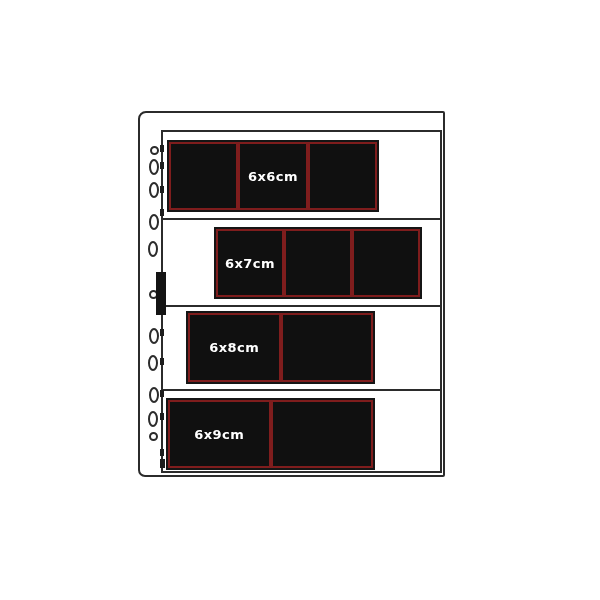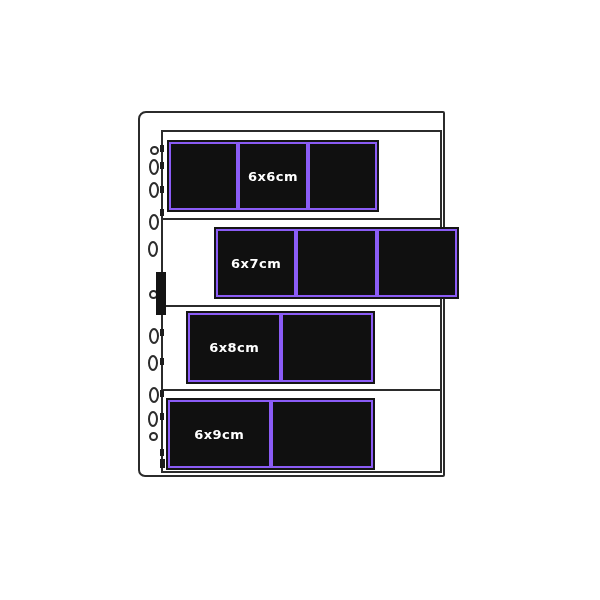--- a/index.html
+++ b/index.html
@@ -99,28 +99,28 @@
   .w1  { top: 145px; } .w2  { top: 162px; } .w3  { top: 186px; }
   .w4  { top: 209px; } .w5  { top: 329px; } .w6  { top: 358px; }
   .w7  { top: 390px; } .w8  { top: 413px; } .w9  { top: 449px; }
   .w10 { top: 459px; height: 9px; width: 5px; }
 
   
   .strip {
     position: absolute;
     box-sizing: border-box;
     border: 2px solid #151515;
-    background: #8b5cf6;
+    background: #7f1d1d;
     display: flex;
     gap: 4px;
     padding: 2px;
     z-index: 6;
   }
   .strip1 { left: 167px; top: 140px; width: 212px; height: 72px; }
-  .strip2 { left: 214px; top: 227px; width: 245px; height: 72px; }
+  .strip2 { left: 214px; top: 227px; width: 208px; height: 72px; }
   .strip3 { left: 186px; top: 311px; width: 189px; height: 73px; }
   .strip4 { left: 166px; top: 398px; width: 209px; height: 72px; }
 
   .frame {
     flex: 1;
     background: #101010;
     display: flex;
     align-items: center;
     justify-content: center;
   }

